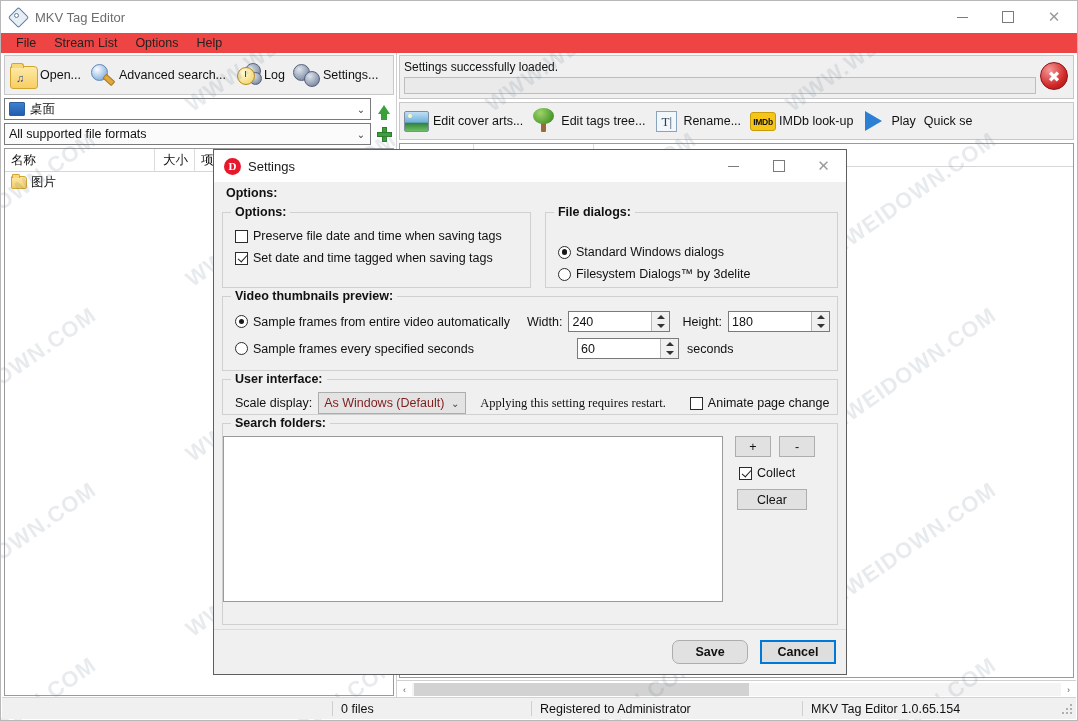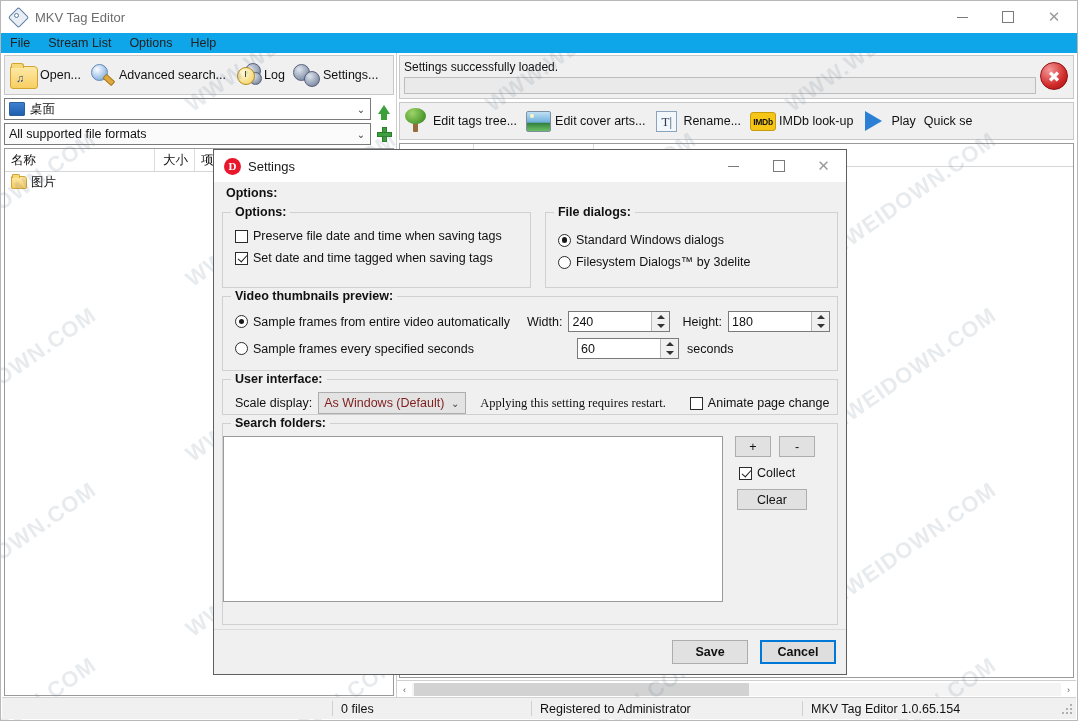--- a/index.html
+++ b/index.html
@@ -25,21 +25,21 @@
     background:#fff;border:1px solid #5b7fa6;}
   .title-text{font-size:13px;color:#6d6d6d;}
   .win-btns{margin-left:auto;display:flex;height:32px;}
   .win-btn{width:46px;height:32px;display:flex;align-items:center;justify-content:center;
     color:#7a7a7a;font-size:13px;}
   .glyph-min{width:11px;height:1px;background:#7a7a7a;}
   .glyph-max{width:10px;height:10px;border:1px solid #7a7a7a;}
   .glyph-x{font-size:15px;line-height:1;color:#9a9a9a;font-family:"DejaVu Sans",sans-serif;}
 
   
-  .menubar{height:20px;display:flex;align-items:center;background:#0ea5e9;position:relative;z-index:10;}
+  .menubar{height:20px;display:flex;align-items:center;padding-left:6px;background:#ef4444;position:relative;z-index:10;}
   .menu-item{padding:2px 9px;font-size:12.5px;color:#222;}
 
   
   .body-row{position:absolute;left:1px;right:1px;top:52px;bottom:22px;display:flex;}
   .left-col{width:394px;flex:none;display:flex;flex-direction:column;}
   .right-col{flex:1;display:flex;flex-direction:column;border-left:1px solid #cfcfcf;}
 
   
   .toolbar{background:#f0f0f0;border:1px solid #c8c8c8;display:flex;align-items:center;
            box-sizing:border-box;}
@@ -312,30 +312,30 @@
         <div class="status-left">
           <div class="status-msg">Settings successfully loaded.</div>
           <div class="progress"></div>
         </div>
         <div class="cancel-circle">✖</div>
       </div>
 
       <div class="toolbar right-tb">
         <div class="tb-item">
           <span class="ic">
+              <span class="ic-pic"></span>
+            </span>
+          <span class="tb-label">Edit cover arts...</span>
+        </div>
+        <div class="tb-item">
+          <span class="ic">
             <span class="ic-tree-trunk"></span>
               <span class="ic-tree-top"></span>
           </span>
           <span class="tb-label">Edit tags tree...</span>
-        </div>
-        <div class="tb-item">
-          <span class="ic">
-              <span class="ic-pic"></span>
-            </span>
-          <span class="tb-label">Edit cover arts...</span>
         </div>
         <div class="tb-item">
           <span class="ic">
               <span class="ic-rename">T|</span>
             </span>
           <span class="tb-label">Rename...</span>
         </div>
         <div class="tb-item">
           <span class="ic">
               <span class="ic-imdb">IMDb</span>
@@ -418,21 +418,21 @@
             <span class="opt-txt">Preserve file date and time when saving tags</span>
           </div>
           <div class="row" style="margin-top:8px;">
             <span class="chk on"></span>
             <span class="opt-txt">Set date and time tagged when saving tags</span>
           </div>
         </div>
 
         <div class="gbox" style="width:294px;height:76px;padding:12px 0 0 12px;">
           <span class="legend">File dialogs:</span>
-          <div class="row" style="margin-top:8px;">
+          <div class="row" style="margin-top:20px;">
             <span class="rad-wrap">
                 <span class="rad on"></span>
               </span>
             <span class="opt-txt">Standard Windows dialogs</span>
           </div>
           <div class="row" style="margin-top:8px;">
             <span class="rad-wrap">
                 <span class="rad"></span>
               </span>
             <span class="opt-txt">Filesystem Dialogs™ by 3delite</span>
@@ -525,21 +525,21 @@
               <span class="chk on"></span>
               <span class="opt-txt">Collect</span>
             </div>
             <div class="btn" style="width:70px;height:21px;margin-left:2px;">Clear</div>
           </div>
         </div>
       </div>
     </div>
 
     <div class="dlg-foot">
-      <div class="btn" style="width:76px;height:24px;font-weight:bold;">Save</div>
+      <div class="btn" style="width:76px;height:24px;font-weight:bold;border-radius:7px;">Save</div>
       <div class="btn primary" style="width:76px;height:24px;font-weight:bold;">Cancel</div>
     </div>
   </div>
 
   <div class="wm-layer" id="wm-layer">
       <div class="wm" style="left: -120px; top: 95px;">WWW.WEIDOWN.COM</div>
       <div class="wm" style="left: 180px; top: 95px;">WWW.WEIDOWN.COM</div>
       <div class="wm" style="left: 480px; top: 95px;">WWW.WEIDOWN.COM</div>
       <div class="wm" style="left: 780px; top: 95px;">WWW.WEIDOWN.COM</div>
       <div class="wm" style="left: -120px; top: 270px;">WWW.WEIDOWN.COM</div>

